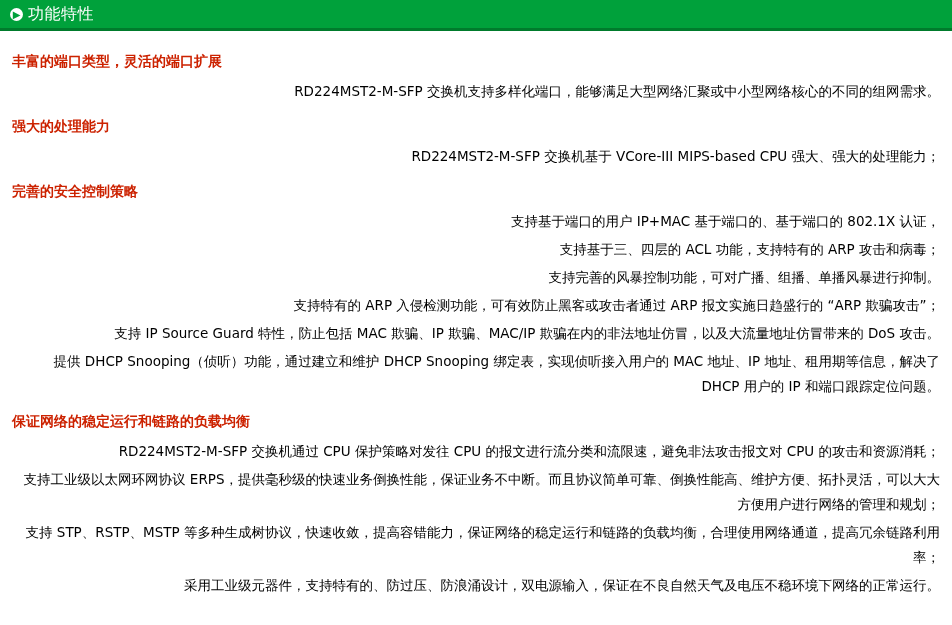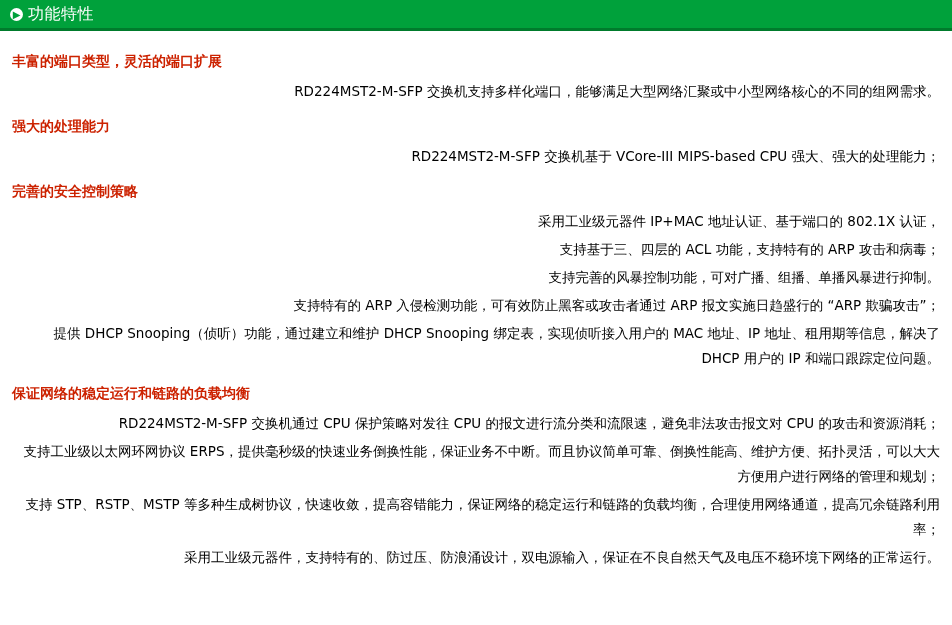--- a/index.html
+++ b/index.html
@@ -94,24 +94,25 @@
       <p class="para">RD224MST2-M-SFP 交换机支持多样化端口，能够满足大型网络汇聚或中小型网络核心的不同的组网需求。</p>
     </div>
 
     <div class="section">
       <p class="section-title">强大的处理能力</p>
       <p class="para">RD224MST2-M-SFP 交换机基于 VCore-III MIPS-based CPU 强大、强大的处理能力；</p>
     </div>
 
     <div class="section">
       <p class="section-title">完善的安全控制策略</p>
-      <p class="para">采用工业级元器件 IP+MAC 地址认证、基于端口的 802.1X 认证，</p>
+      <p class="para">支持基于端口的用户 IP+MAC 基于端口的、基于端口的 802.1X 认证，</p>
       <p class="para">支持基于三、四层的 ACL 功能，支持特有的 ARP 攻击和病毒；</p>
       <p class="para">支持完善的风暴控制功能，可对广播、组播、单播风暴进行抑制。</p>
       <p class="para">支持特有的 ARP 入侵检测功能，可有效防止黑客或攻击者通过 ARP 报文实施日趋盛行的 “ARP 欺骗攻击”；</p>
+      <p class="para">支持 IP Source Guard 特性，防止包括 MAC 欺骗、IP 欺骗、MAC/IP 欺骗在内的非法地址仿冒，以及大流量地址仿冒带来的 DoS 攻击。</p>
       <p class="para">提供 DHCP Snooping（侦听）功能，通过建立和维护 DHCP Snooping 绑定表，实现侦听接入用户的 MAC 地址、IP 地址、租用期等信息，解决了 DHCP 用户的 IP 和端口跟踪定位问题。</p>
     </div>
 
     <div class="section">
       <p class="section-title">保证网络的稳定运行和链路的负载均衡</p>
       <p class="para">RD224MST2-M-SFP 交换机通过 CPU 保护策略对发往 CPU 的报文进行流分类和流限速，避免非法攻击报文对 CPU 的攻击和资源消耗；</p>
       <p class="para">支持工业级以太网环网协议 ERPS，提供毫秒级的快速业务倒换性能，保证业务不中断。而且协议简单可靠、倒换性能高、维护方便、拓扑灵活，可以大大方便用户进行网络的管理和规划；</p>
       <p class="para">支持 STP、RSTP、MSTP 等多种生成树协议，快速收敛，提高容错能力，保证网络的稳定运行和链路的负载均衡，合理使用网络通道，提高冗余链路利用率；</p>
       <p class="para">采用工业级元器件，支持特有的、防过压、防浪涌设计，双电源输入，保证在不良自然天气及电压不稳环境下网络的正常运行。</p>
     </div>

